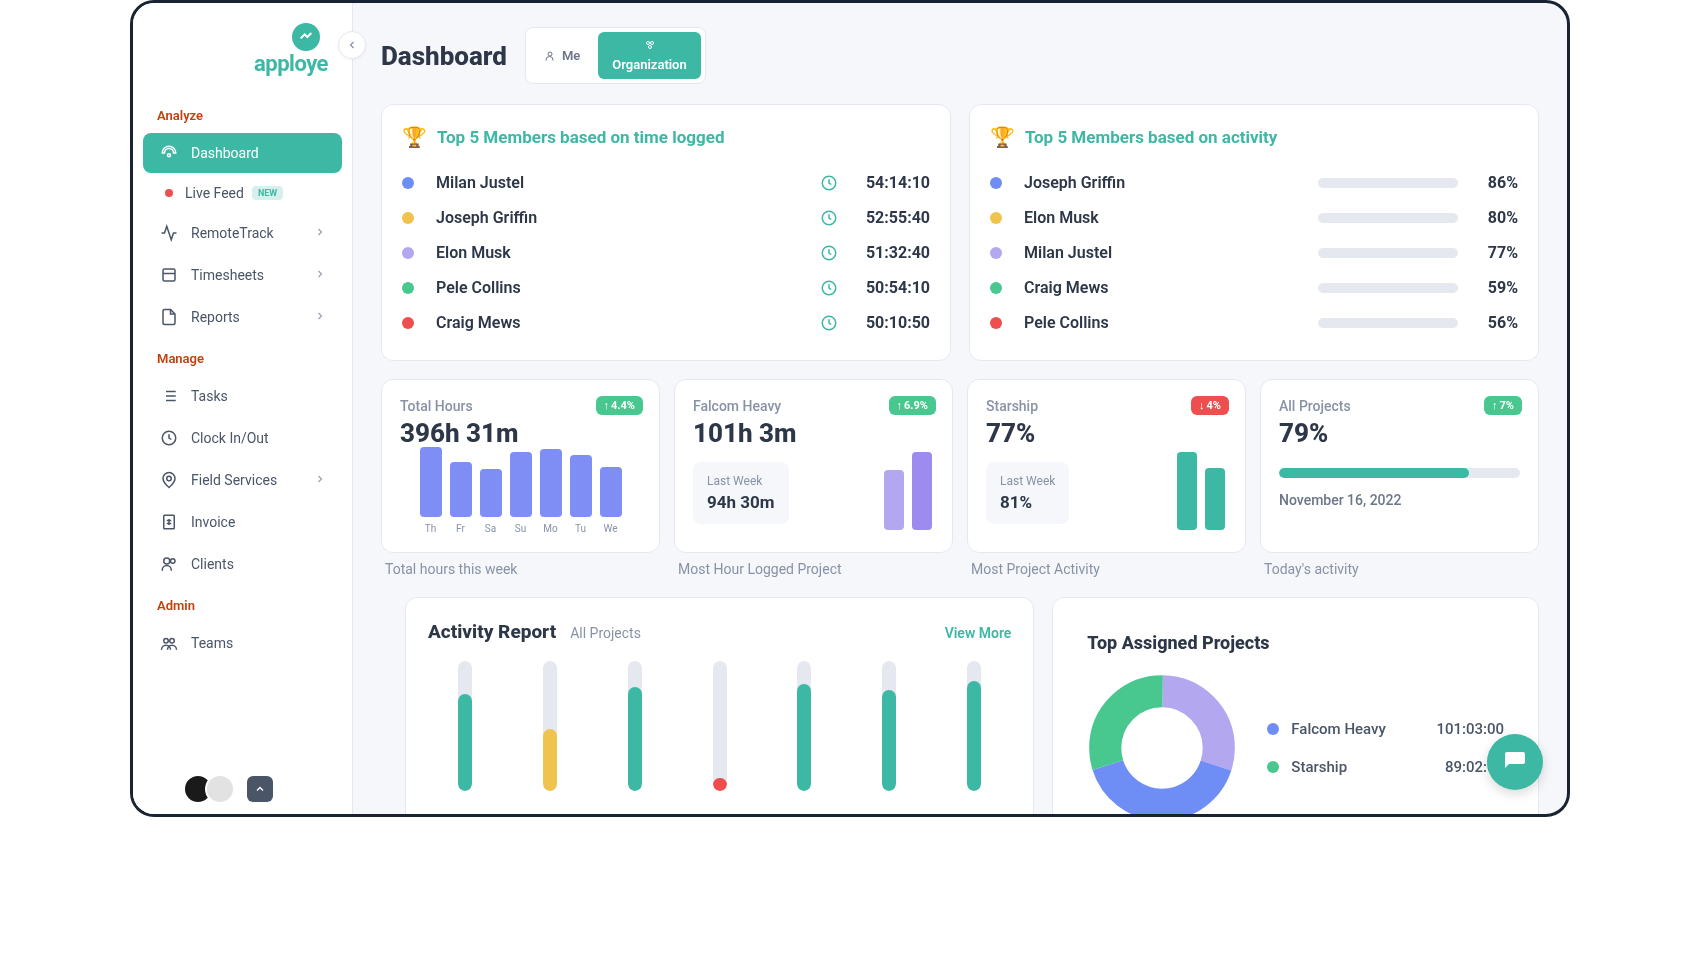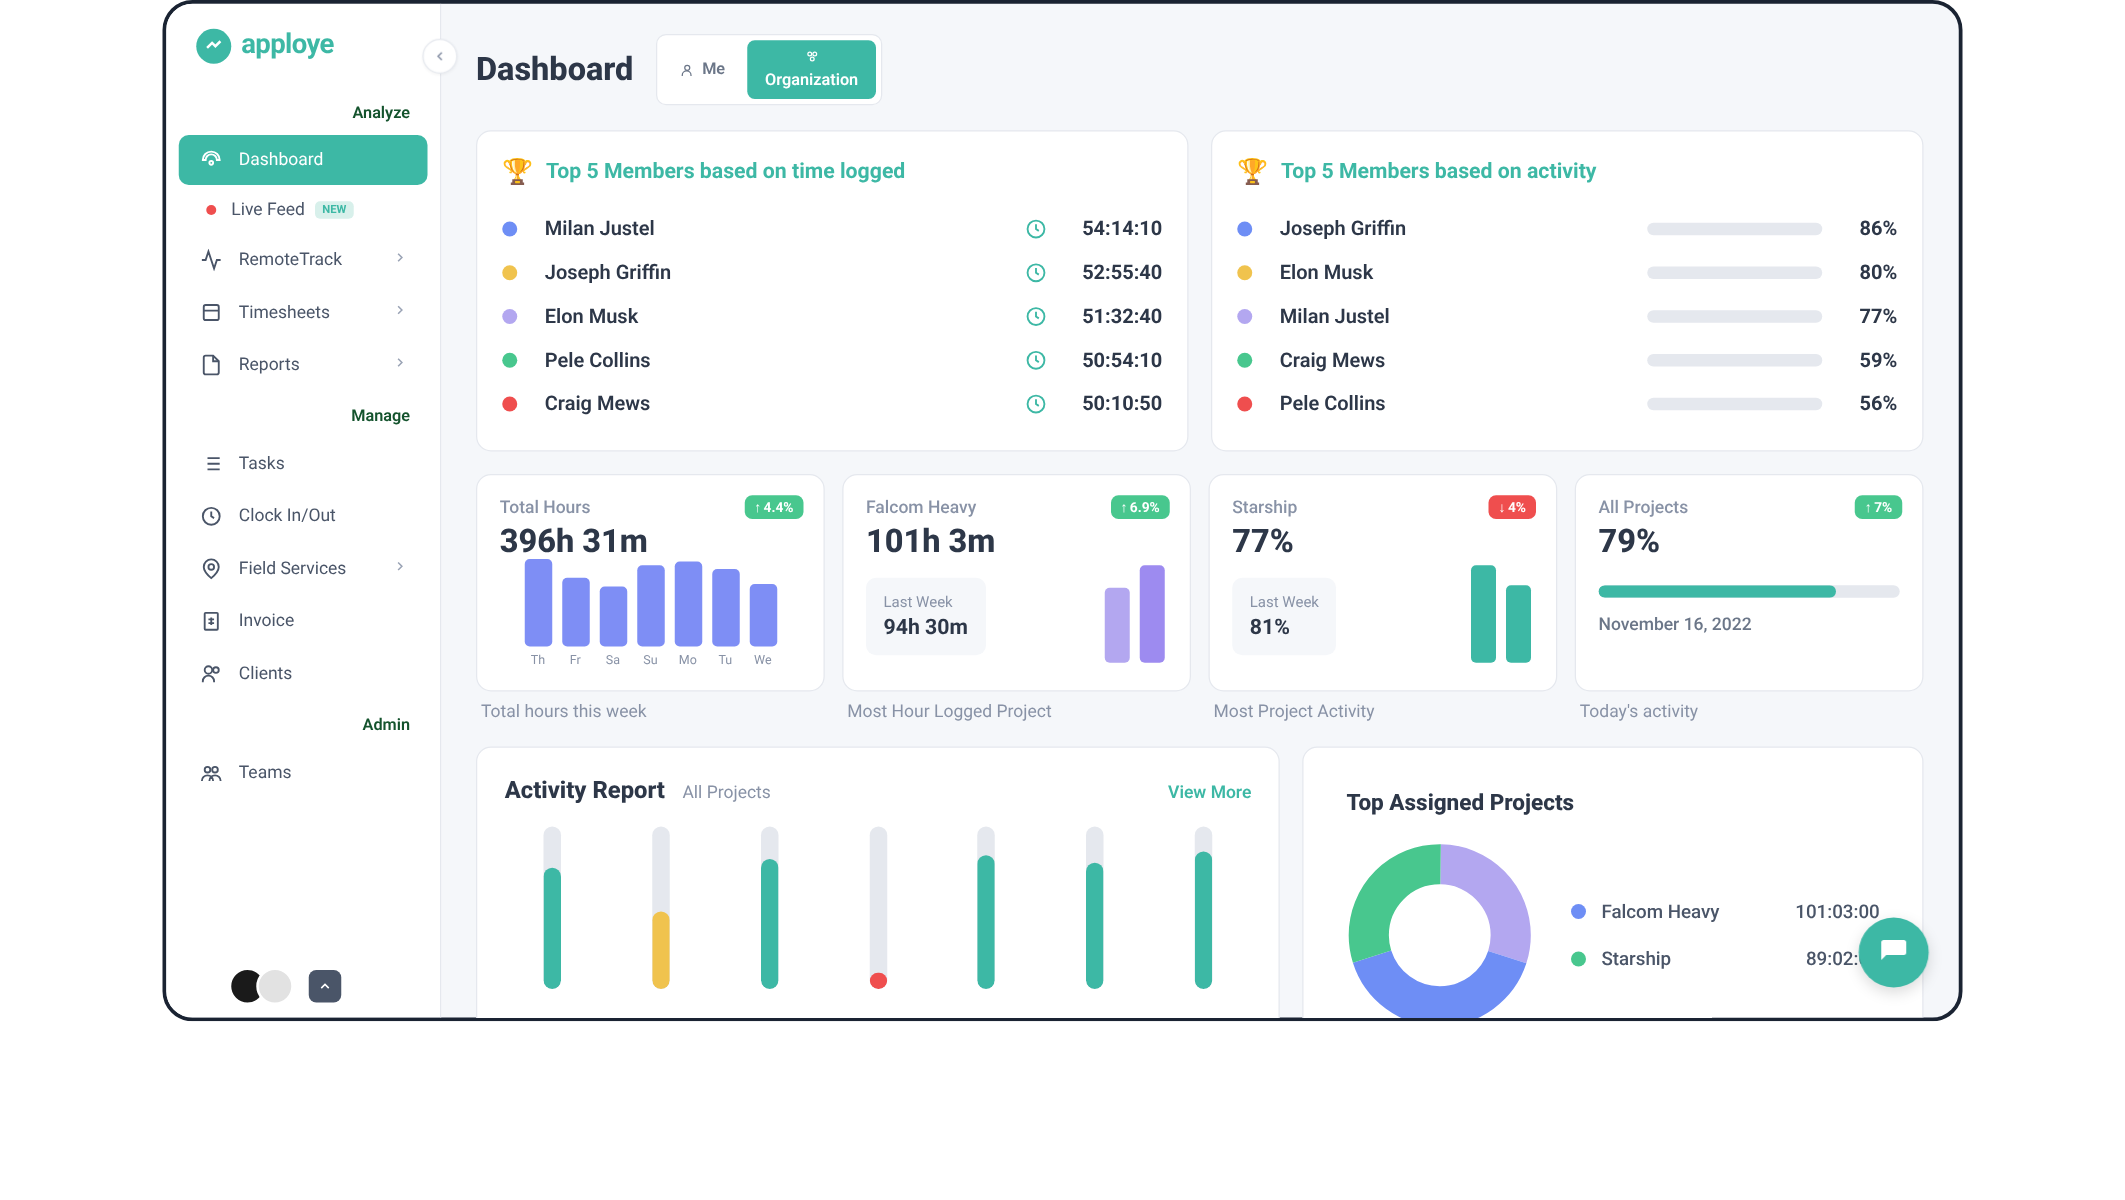--- a/index.html
+++ b/index.html
@@ -1,23 +1,23 @@
 <!DOCTYPE html>
 <html><head>
 <meta charset="utf-8">
 <style>
 * { margin: 0; padding: 0; box-sizing: border-box; font-family: -apple-system, BlinkMacSystemFont, 'Segoe UI', Roboto, sans-serif; }
 body { background: #fff; display: flex; justify-content: center; align-items: flex-start; padding: 0; }
 .window { width: 1440px; height: 817px; background: #f5f7fa; border: 3px solid #1a2332; border-radius: 24px; overflow: hidden; display: flex; position: relative; }
 .sidebar { width: 220px; background: #fff; border-right: 1px solid #e5e8ee; display: flex; flex-direction: column; padding: 20px 0; position: relative; }
-.logo-row { display: flex; align-items: flex-start; padding: 0 24px 20px; position: relative; }
+.logo-row { display: flex; align-items: flex-end; padding: 0 24px 20px; position: relative; flex-direction: column; }
 .logo-mark { width: 28px; height: 28px; background: #3db8a5; border-radius: 50%; display: flex; align-items: center; justify-content: center; color: #fff; font-weight: bold; margin-right: 8px; }
 .logo-text { font-size: 22px; font-weight: 700; color: #3db8a5; letter-spacing: -0.5px; }
 .collapse-btn { position: absolute; right: -14px; top: 28px; width: 28px; height: 28px; background: #fff; border: 1px solid #e5e8ee; border-radius: 50%; display: flex; align-items: center; justify-content: center; cursor: pointer; color: #8892a6; box-shadow: 0 1px 3px rgba(0,0,0,0.05); z-index: 5; }
-.nav-section-label { font-size: 13px; color: #14532d; font-weight: 600; padding: 12px 24px 8px; text-align: right; }
+.nav-section-label { font-size: 13px; color: #c2410c; font-weight: 600; padding: 12px 24px 8px; }
 .nav-item { display: flex; align-items: center; padding: 10px 16px; margin: 2px 10px; border-radius: 8px; cursor: pointer; font-size: 14px; color: #4a5568; position: relative; }
 .nav-item.active { background: #3db8a5; color: #fff; }
 .nav-item .icon { width: 20px; height: 20px; margin-right: 12px; display: flex; align-items: center; justify-content: center; flex-shrink: 0; }
 .nav-item .chev { margin-left: auto; color: #9aa3b5; }
 .live-dot { width: 8px; height: 8px; background: #ef4e4e; border-radius: 50%; margin-right: 12px; margin-left: 6px; }
 .new-badge { background: #d8f0eb; color: #3db8a5; font-size: 9px; font-weight: 700; padding: 2px 6px; border-radius: 4px; margin-left: 8px; }
 .bottom-avatars { position: absolute; bottom: 10px; left: 50px; display: flex; align-items: center; gap: -6px; }
 .avatar { width: 30px; height: 30px; border-radius: 50%; border: 2px solid #fff; background: #1a1a1a; margin-left: -8px; }
 .avatar:first-child { margin-left: 0; }
 .avatar.light { background: #e2e2e2; }
@@ -56,21 +56,21 @@
 .lastweek-box { background: #f5f7fa; border-radius: 8px; padding: 12px 14px; margin-top: 14px; display: inline-block; }
 .lastweek-label { font-size: 12px; color: #8892a6; }
 .lastweek-value { font-size: 17px; font-weight: 700; color: #2d3748; margin-top: 4px; }
 .dual-bars { display: flex; align-items: flex-end; gap: 8px; height: 78px; position: absolute; right: 20px; bottom: 22px; }
 .dual-bar { width: 20px; border-radius: 4px; }
 .progress-line { height: 10px; background: #e5e8ee; border-radius: 5px; margin-top: 20px; overflow: hidden; }
 .progress-fill { height: 100%; background: #3db8a5; border-radius: 5px; }
 .date-text { font-size: 14px; color: #6b7688; margin-top: 14px; font-weight: 500; }
 .stat-captions { display: flex; gap: 14px; margin-bottom: 20px; }
 .stat-caption { flex: 1; font-size: 14px; color: #8892a6; padding-left: 4px; }
-.bottom-row { display: flex; gap: 18px; }
+.bottom-row { display: flex; gap: 18px; margin-left: 24px; }
 .activity-report { flex: 1.4; background: #fff; border: 1px solid #e5e8ee; border-radius: 12px; padding: 22px; }
 .ar-header { display: flex; align-items: baseline; gap: 14px; margin-bottom: 18px; }
 .ar-title { font-size: 19px; font-weight: 800; color: #2d3748; }
 .ar-sub { font-size: 14px; color: #8892a6; }
 .view-more { margin-left: auto; color: #3db8a5; font-size: 14px; font-weight: 600; cursor: pointer; }
 .ar-bars { display: flex; justify-content: space-around; align-items: flex-end; height: 130px; gap: 30px; padding: 0 10px; }
 .ar-bar-track { width: 14px; height: 130px; background: #e5e8ee; border-radius: 7px; position: relative; overflow: hidden; }
 .ar-bar-fill { position: absolute; bottom: 0; left: 0; right: 0; background: #3db8a5; border-radius: 7px; }
 .top-assigned { flex: 1; background: #fff; border: 1px solid #e5e8ee; border-radius: 12px; padding: 34px; }
 .ta-title { font-size: 18px; font-weight: 800; color: #2d3748; margin-bottom: 20px; }

